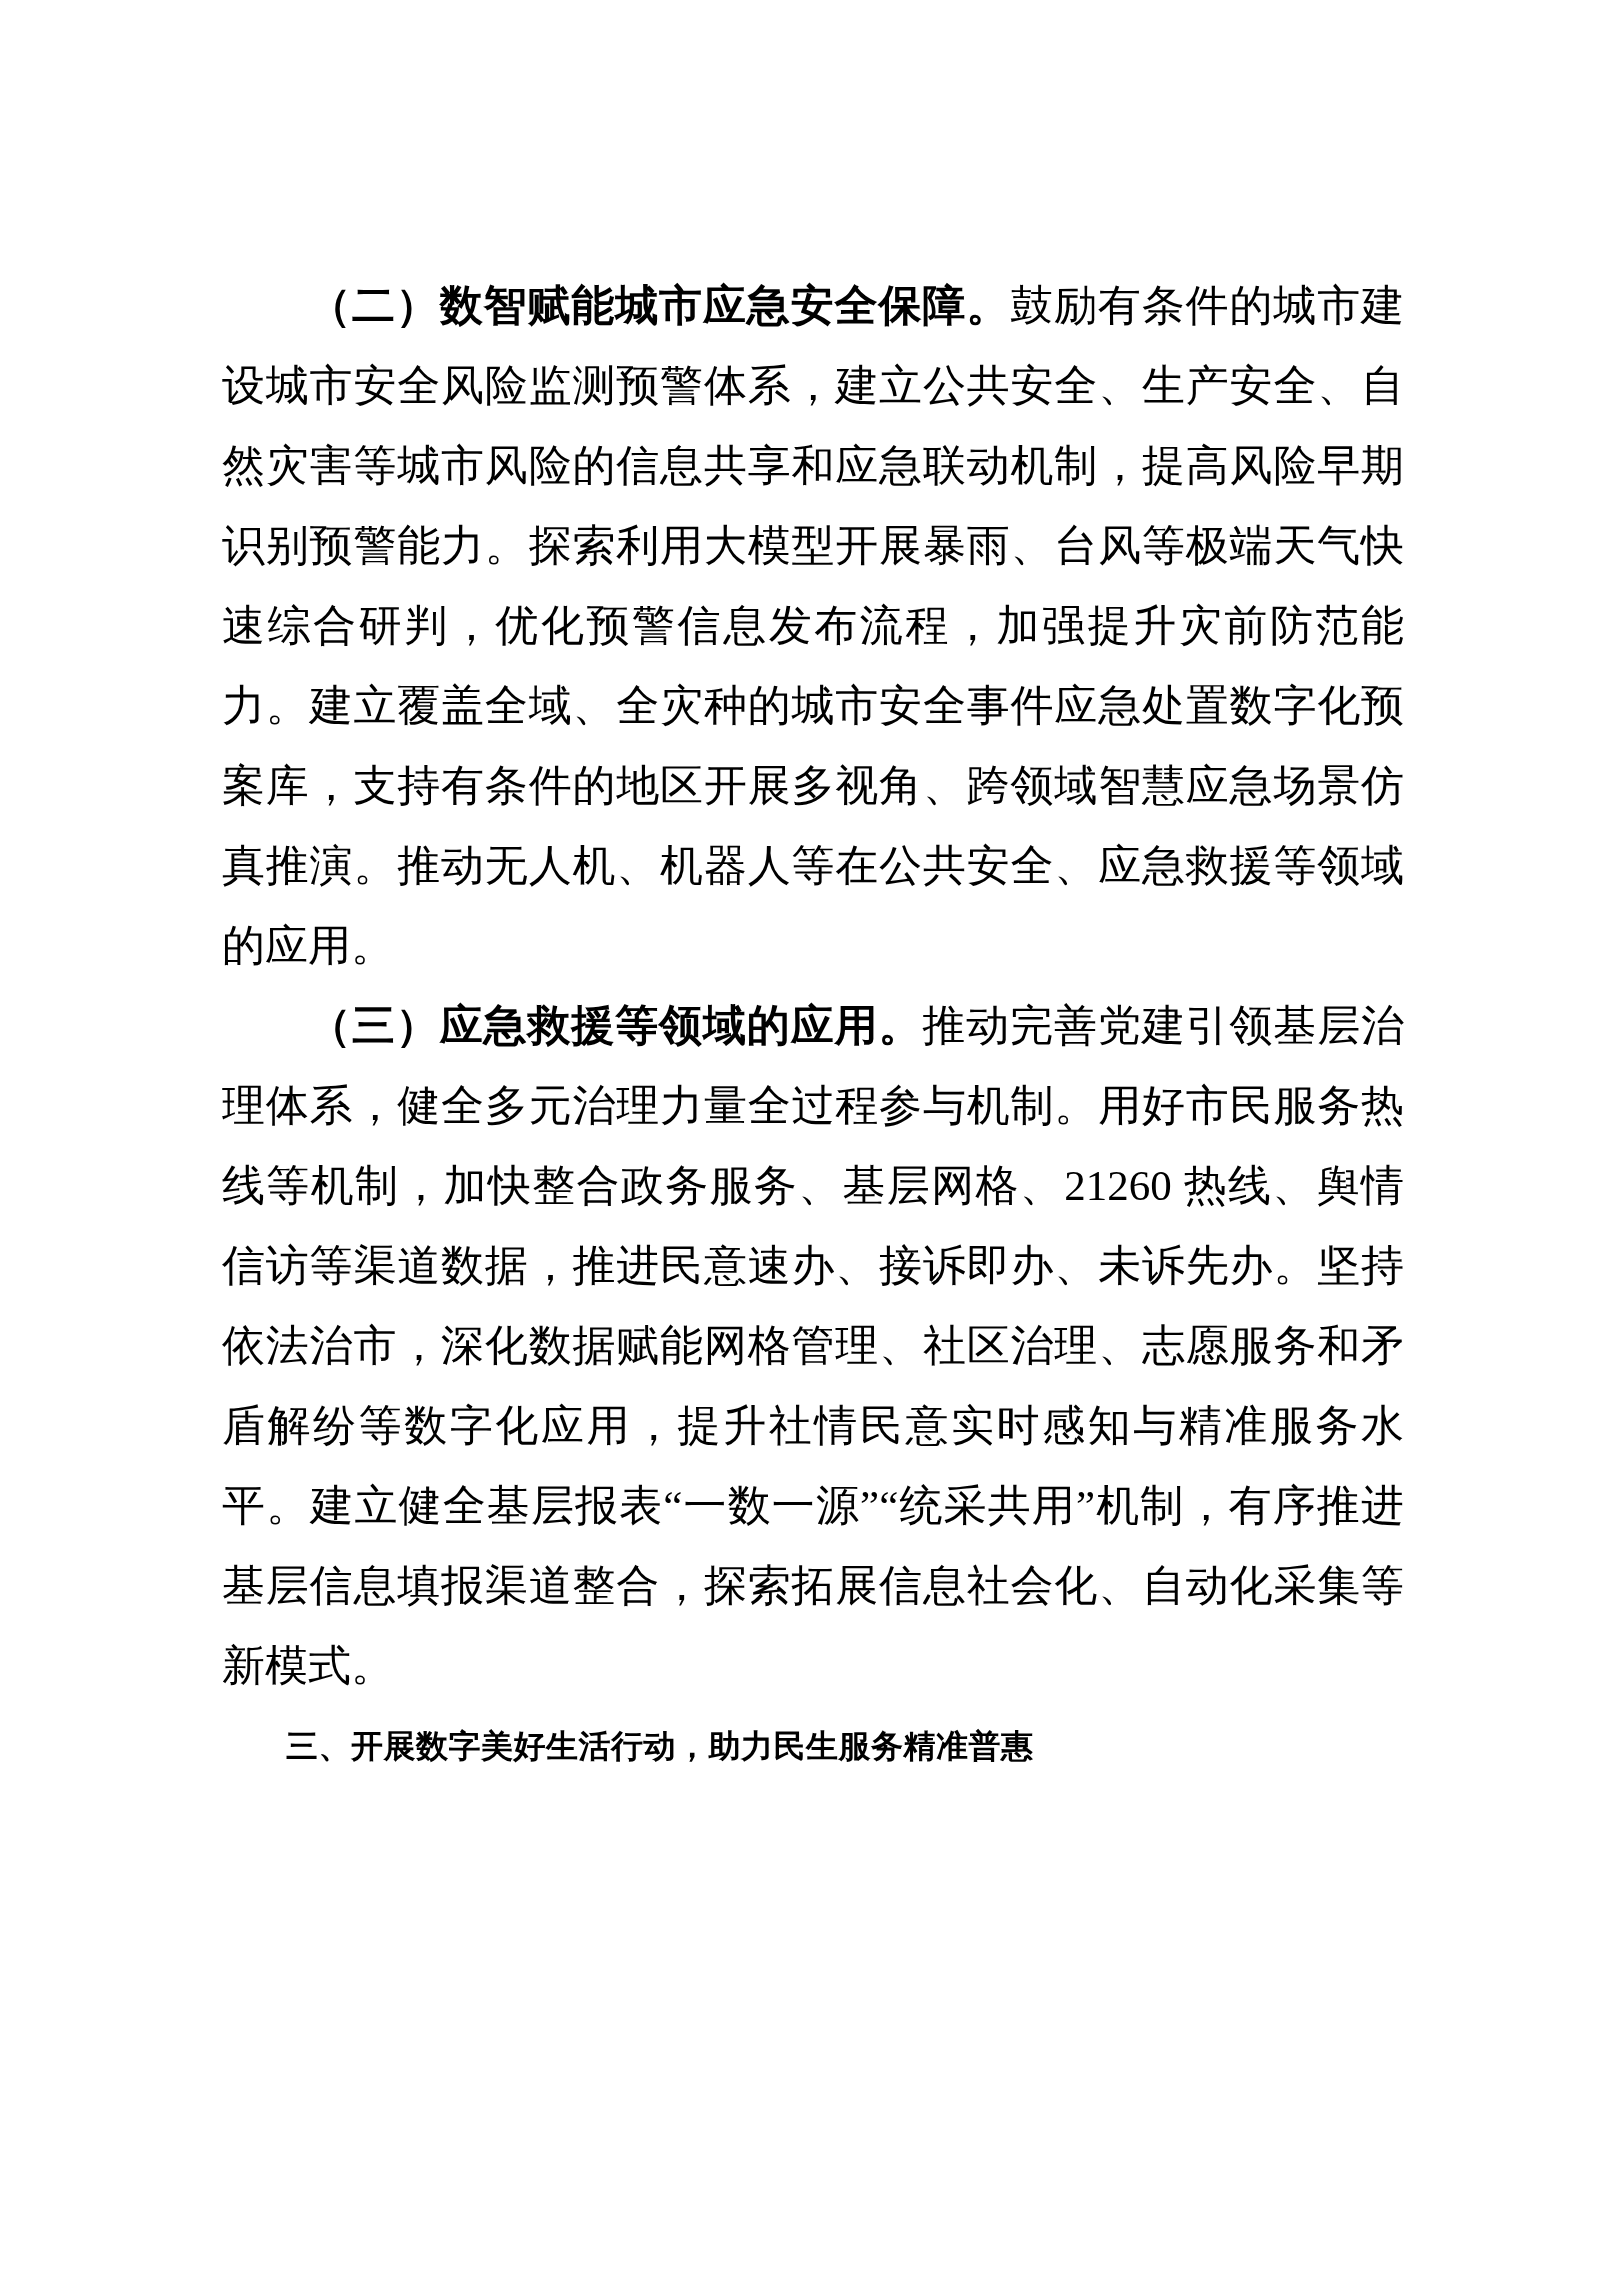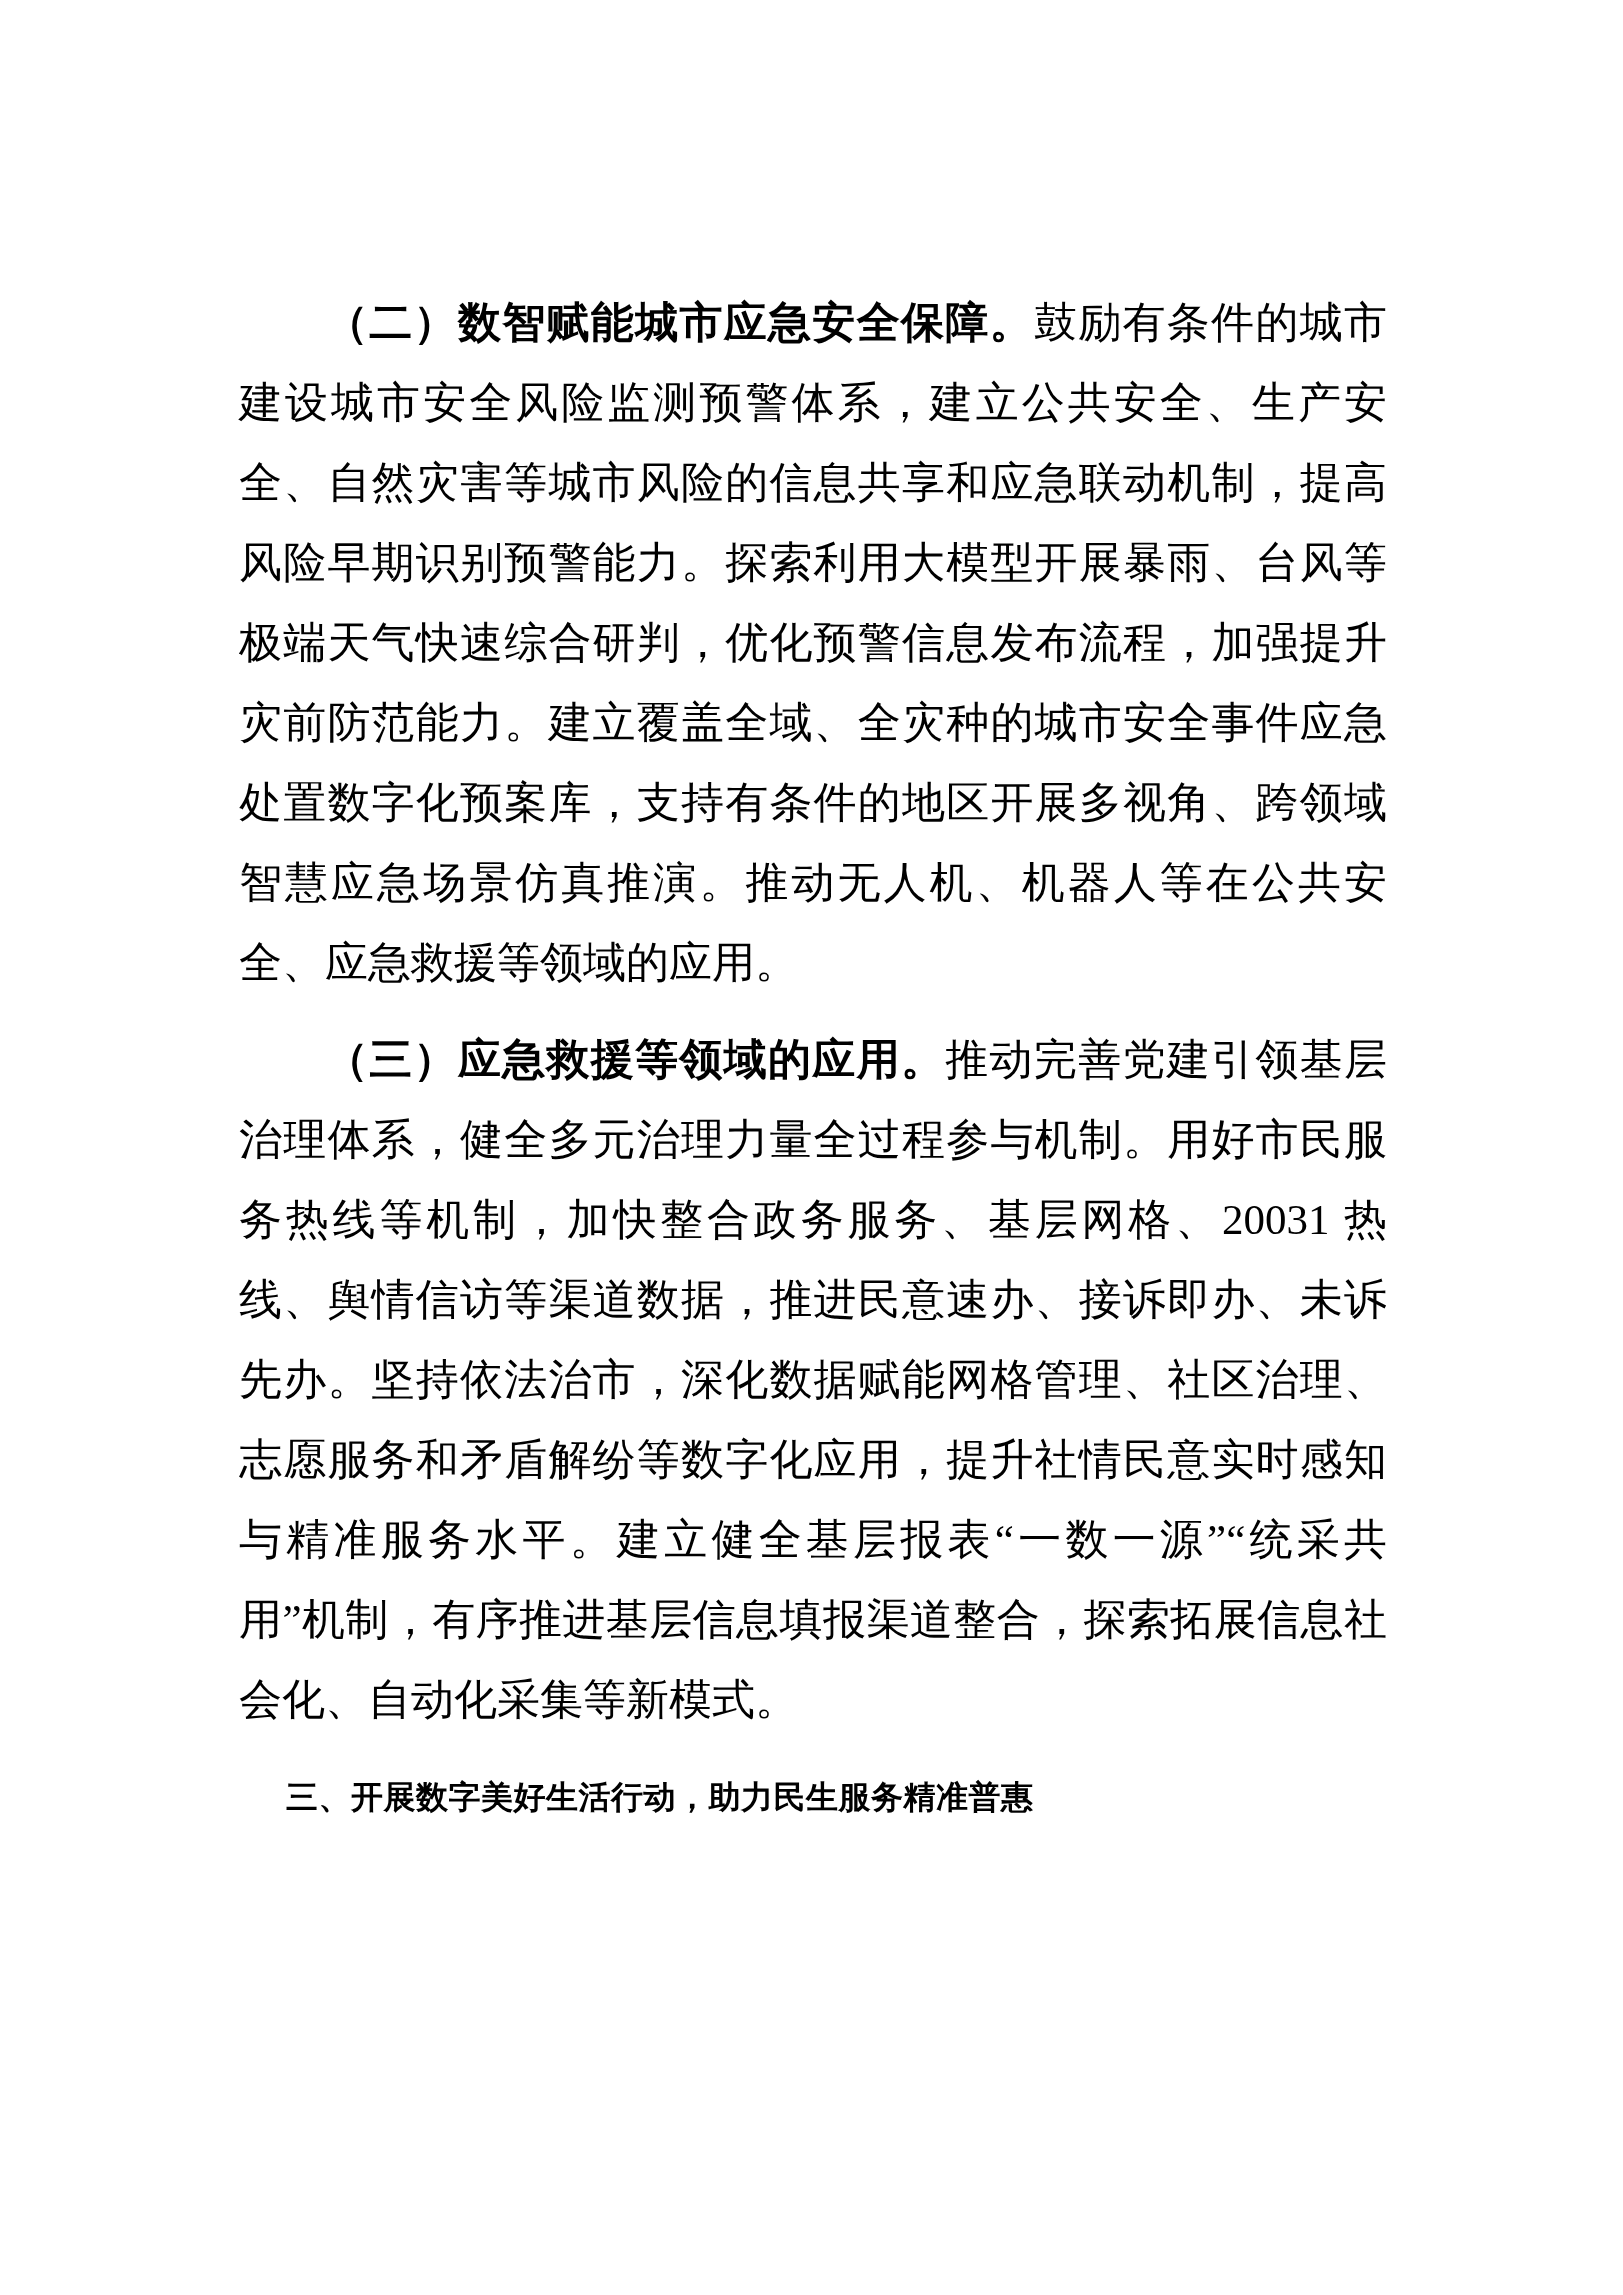--- a/index.html
+++ b/index.html
@@ -21,21 +21,21 @@
     top: 266px;
     width: 1182px;
     font-family: "Liberation Serif", serif;
     font-size: 43px;
     line-height: 80px;
     color: #000000;
     text-align: justify;
     text-justify: inter-character;
   }
   p.body-para {
-    margin: 17px;
+    margin: 0;
     padding: 0;
     text-indent: 2em;
     text-align: justify;
     text-justify: inter-character;
   }
   p.body-para .lead {
     font-weight: bold;
   }
   h2.section-heading {
     margin: 0;
@@ -50,20 +50,20 @@
   }
 </style>
 </head>
 <body>
 
 <div class="page">
   <div class="text-block">
 
     <p class="body-para"><span class="lead">（二）数智赋能城市应急安全保障。</span><span class="body-run">鼓励有条件的城市建设城市安全风险监测预警体系，建立公共安全、生产安全、自然灾害等城市风险的信息共享和应急联动机制，提高风险早期识别预警能力。探索利用大模型开展暴雨、台风等极端天气快速综合研判，优化预警信息发布流程，加强提升灾前防范能力。建立覆盖全域、全灾种的城市安全事件应急处置数字化预案库，支持有条件的地区开展多视角、跨领域智慧应急场景仿真推演。推动无人机、机器人等在公共安全、应急救援等领域的应用。</span></p>
 
-    <p class="body-para"><span class="lead">（三）应急救援等领域的应用。</span><span class="body-run">推动完善党建引领基层治理体系，健全多元治理力量全过程参与机制。用好市民服务热线等机制，加快整合政务服务、基层网格、20031 热线、舆情信访等渠道数据，推进民意速办、接诉即办、未诉先办。坚持依法治市，深化数据赋能网格管理、社区治理、志愿服务和矛盾解纷等数字化应用，提升社情民意实时感知与精准服务水平。建立健全基层报表“一数一源”“统采共用”机制，有序推进基层信息填报渠道整合，探索拓展信息社会化、自动化采集等新模式。</span></p>
+    <p class="body-para"><span class="lead">（三）应急救援等领域的应用。</span><span class="body-run">推动完善党建引领基层治理体系，健全多元治理力量全过程参与机制。用好市民服务热线等机制，加快整合政务服务、基层网格、21260 热线、舆情信访等渠道数据，推进民意速办、接诉即办、未诉先办。坚持依法治市，深化数据赋能网格管理、社区治理、志愿服务和矛盾解纷等数字化应用，提升社情民意实时感知与精准服务水平。建立健全基层报表“一数一源”“统采共用”机制，有序推进基层信息填报渠道整合，探索拓展信息社会化、自动化采集等新模式。</span></p>
 
     <h2 class="section-heading">三、开展数字美好生活行动，助力民生服务精准普惠</h2>
 
 
   </div>
 </div>
 
 
 </body></html>

